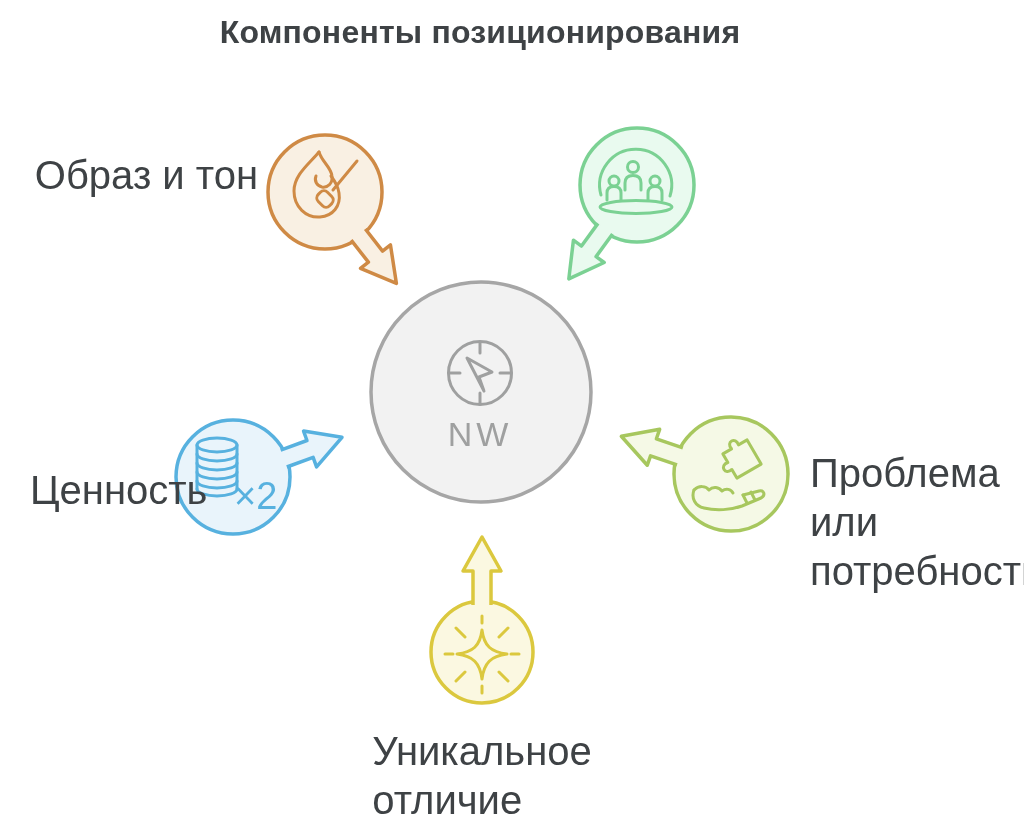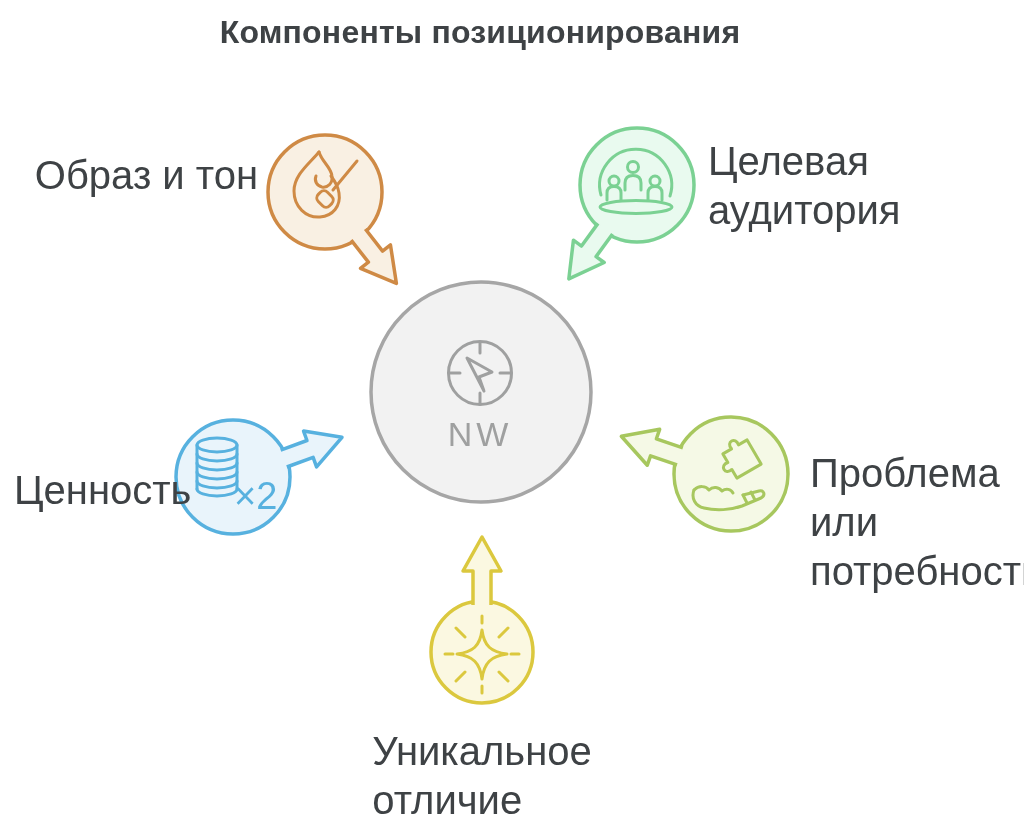--- a/index.html
+++ b/index.html
@@ -12,21 +12,21 @@
     position:absolute; top:14px; left:480px; transform:translateX(-50%);
     margin:0; font-size:32px; font-weight:700; color:#3E4245; white-space:nowrap;
     letter-spacing:0.2px;
   }
   .node-label {
     position:absolute; font-size:40px; color:#3E4245; line-height:1.23;
     white-space:pre-line;
   }
   .lbl-image-tone        { top:151px; right:766px; text-align:right; }
   .lbl-target-audience   { top:137px; left:708px; }
-  .lbl-value             { top:466px; left:14px; }
+  .lbl-value             { top:466px; left:30px; }
   .lbl-problem-need      { top:449px; left:810px; }
   .lbl-unique-difference { top:727px; left:482px; transform:translateX(-50%); }
   .compass-label { font-size:34px; letter-spacing:4px; font-family:"Liberation Sans", sans-serif; }
   .times-badge   { font-size:38px; font-family:"Liberation Sans", sans-serif; }
 </style>
 </head>
 <body>
 
 <div class="stage">
 
@@ -100,21 +100,19 @@
       <circle cx="482" cy="652" r="51" fill="#FBF8E1"></circle>
       <path transform="translate(482,652) rotate(-90)" d="M47,-9 L81,-9 L81,-19 L115,0 L81,19 L81,9 L47,9" fill="#FBF8E1"></path>
       <g fill="none" stroke-width="3" stroke-linecap="round" stroke-linejoin="round">
         <path d="M482,630 C484,646 491,652 507,654 C491,656 484,663 482,679 C480,663 473,656 457,654 C473,652 480,646 482,630 Z"></path>
         <path d="M482,616 V623 M482,686 V693 M445,654 H453 M511,654 H519 M456,628 L465,637 M508,628 L499,637 M456,681 L465,672 M508,681 L499,672"></path>
       </g>
     </g>
   </svg>
 
   <div class="node-label lbl-image-tone">Образ и тон</div>
-  <div class="node-label lbl-target-audience">Целевая
-аудитория</div>
   <div class="node-label lbl-value">Ценность</div>
   <div class="node-label lbl-problem-need">Проблема или
 потребность</div>
   <div class="node-label lbl-unique-difference">Уникальное
 отличие</div>
 
 </div>
 
 </body></html>

